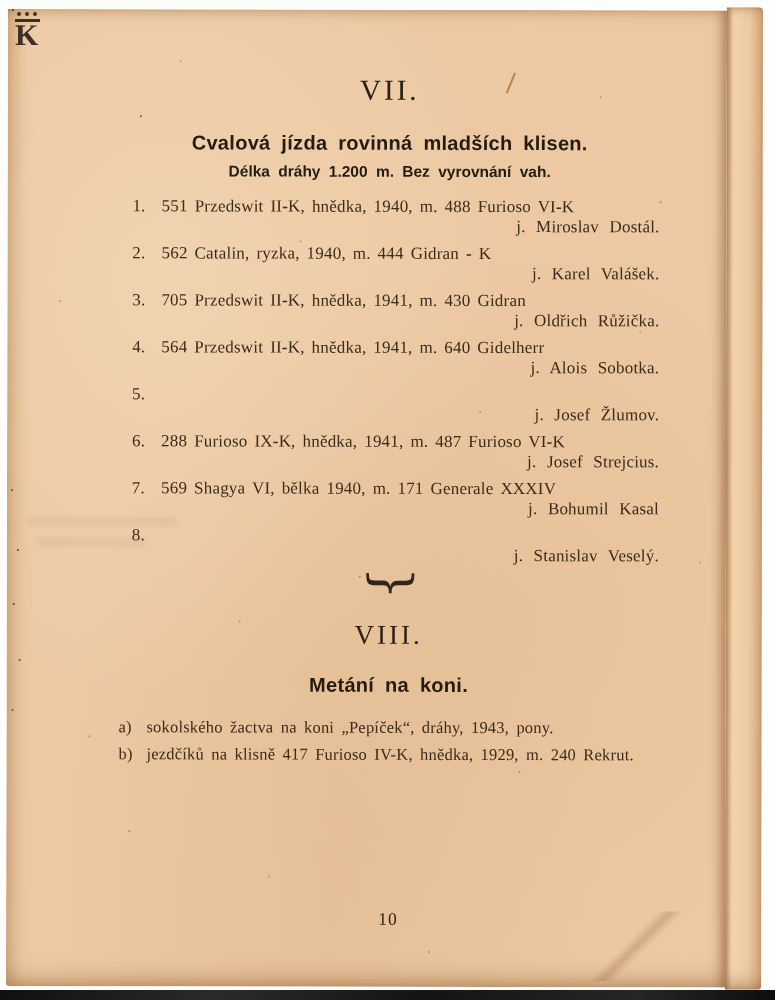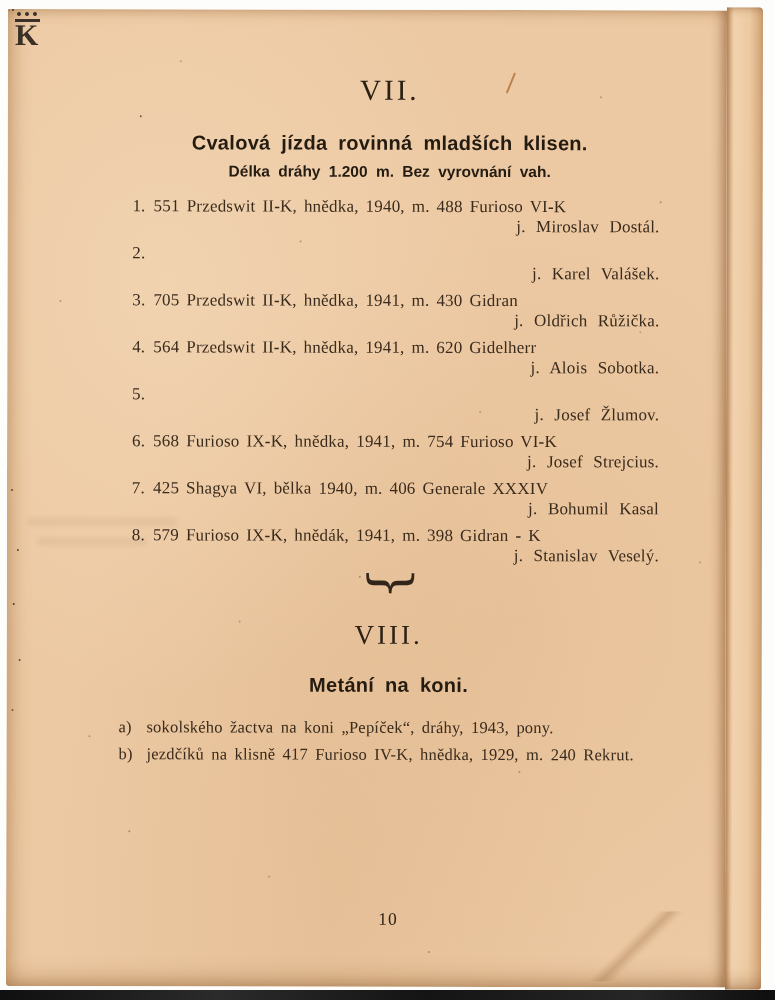--- a/index.html
+++ b/index.html
@@ -47,21 +47,21 @@
   .sec-title{margin-top:25px;text-align:center;font-family:"Liberation Sans",sans-serif;font-weight:bold;
     font-size:20px;line-height:24px;word-spacing:5px;letter-spacing:.3px;color:#241b11;}
   .sec-sub{margin-top:7px;text-align:center;font-family:"Liberation Sans",sans-serif;font-weight:bold;
     font-size:15.5px;line-height:20px;word-spacing:4px;color:#241b11;}
   .sec-title.small{margin-top:22px;font-size:20px;}
 
   .entries{margin-top:15px;}
   .entry{margin-bottom:7px;}
   .entry-main{display:flex;font-size:17px;line-height:20px;word-spacing:2.5px;letter-spacing:.2px;}
   .entry-no{width:26px;text-align:right;flex:0 0 26px;}
-  .entry-txt{margin-left:8px;}
+  .entry-txt{margin-left:16px;}
   .entry-jockey{text-align:right;font-size:17px;line-height:20px;word-spacing:6px;letter-spacing:.2px;}
 
   .ornament-wrap{text-align:center;height:30px;margin-top:7px;}
   .ornament{display:inline-block;width:26px;height:52px;line-height:50px;font-size:52px;
     font-family:"DejaVu Serif",serif;color:#30261a;transform:rotate(-90deg) translateX(12px);}
 
   .list-items{margin-top:17px;}
   .list-item{display:flex;font-size:16.5px;line-height:27px;word-spacing:3px;letter-spacing:.2px;}
   .item-marker{width:22px;flex:0 0 22px;}
   .item-text{margin-left:6px;}
@@ -120,61 +120,61 @@
           <div class="entry">
             <div class="entry-main">
               <span class="entry-no">1.</span>
               <span class="entry-txt">551 Przedswit II-K, hnědka, 1940, m. 488 Furioso VI-K</span>
             </div>
             <div class="entry-jockey">j. Miroslav Dostál.</div>
           </div>
           <div class="entry">
             <div class="entry-main">
               <span class="entry-no">2.</span>
+              <span class="entry-txt">562 Catalin, ryzka, 1940, m. 444 Gidran - K</span>
             </div>
             <div class="entry-jockey">j. Karel Valášek.</div>
           </div>
           <div class="entry">
             <div class="entry-main">
               <span class="entry-no">3.</span>
               <span class="entry-txt">705 Przedswit II-K, hnědka, 1941, m. 430 Gidran</span>
             </div>
             <div class="entry-jockey">j. Oldřich Růžička.</div>
           </div>
           <div class="entry">
             <div class="entry-main">
               <span class="entry-no">4.</span>
-              <span class="entry-txt">564 Przedswit II-K, hnědka, 1941, m. 620 Gidelherr</span>
+              <span class="entry-txt">564 Przedswit II-K, hnědka, 1941, m. 640 Gidelherr</span>
             </div>
             <div class="entry-jockey">j. Alois Sobotka.</div>
           </div>
           <div class="entry">
             <div class="entry-main">
               <span class="entry-no">5.</span>
             </div>
             <div class="entry-jockey">j. Josef Žlumov.</div>
           </div>
           <div class="entry">
             <div class="entry-main">
               <span class="entry-no">6.</span>
-              <span class="entry-txt">568 Furioso IX-K, hnědka, 1941, m. 754 Furioso VI-K</span>
+              <span class="entry-txt">288 Furioso IX-K, hnědka, 1941, m. 487 Furioso VI-K</span>
             </div>
             <div class="entry-jockey">j. Josef Strejcius.</div>
           </div>
           <div class="entry">
             <div class="entry-main">
               <span class="entry-no">7.</span>
-              <span class="entry-txt">425 Shagya VI, bělka 1940, m. 406 Generale XXXIV</span>
+              <span class="entry-txt">569 Shagya VI, bělka 1940, m. 171 Generale XXXIV</span>
             </div>
             <div class="entry-jockey">j. Bohumil Kasal</div>
           </div>
           <div class="entry">
             <div class="entry-main">
               <span class="entry-no">8.</span>
-              <span class="entry-txt">579 Furioso IX-K, hnědák, 1941, m. 398 Gidran - K</span>
             </div>
             <div class="entry-jockey">j. Stanislav Veselý.</div>
           </div>
         </div>
 
         <div class="ornament-wrap">
           <span class="ornament">{</span>
         </div>
 
         <div class="sec-num second">VIII.</div>

